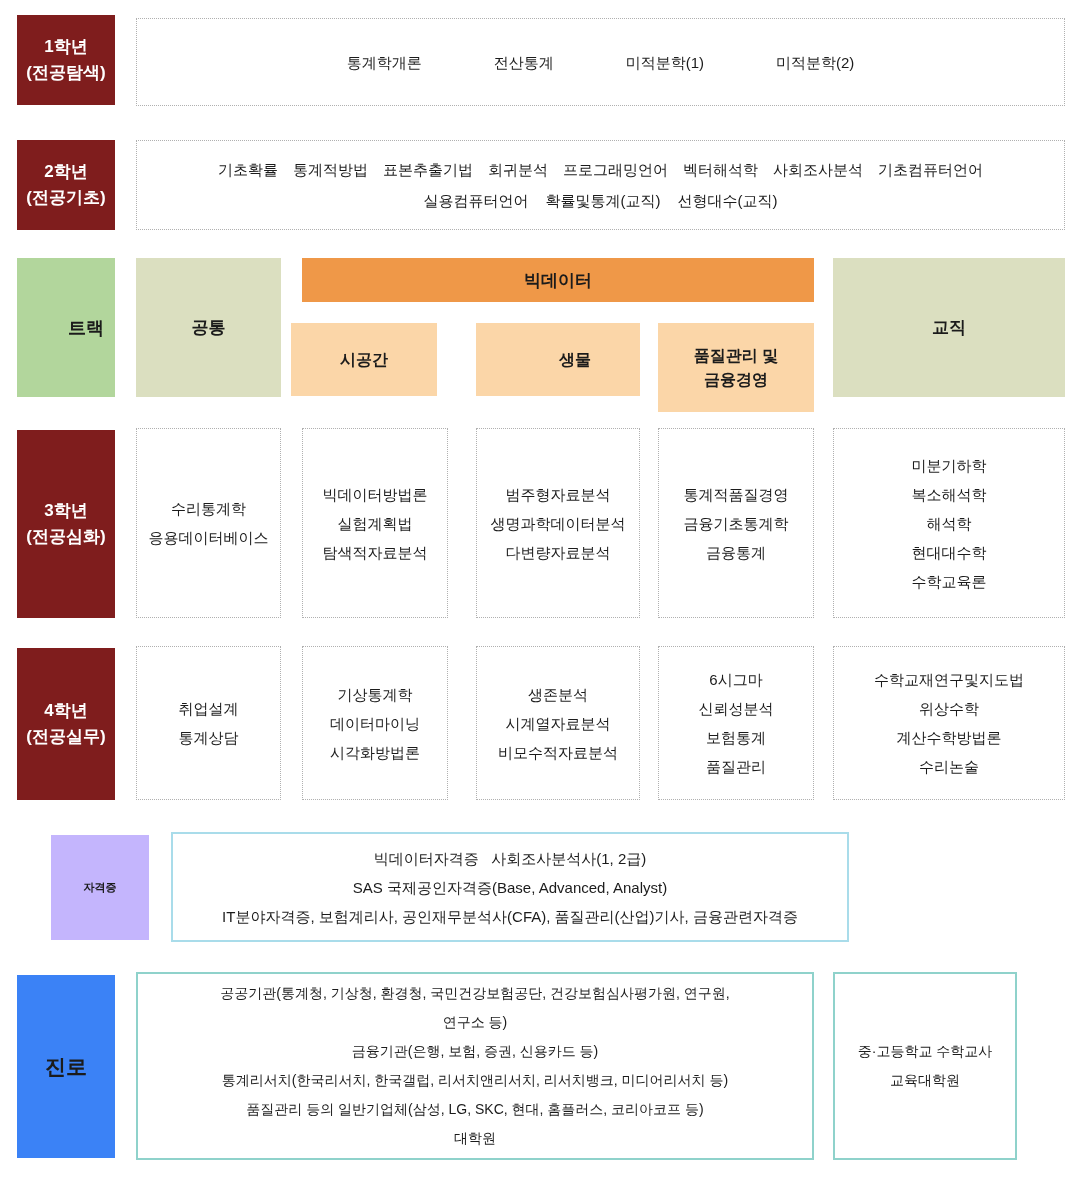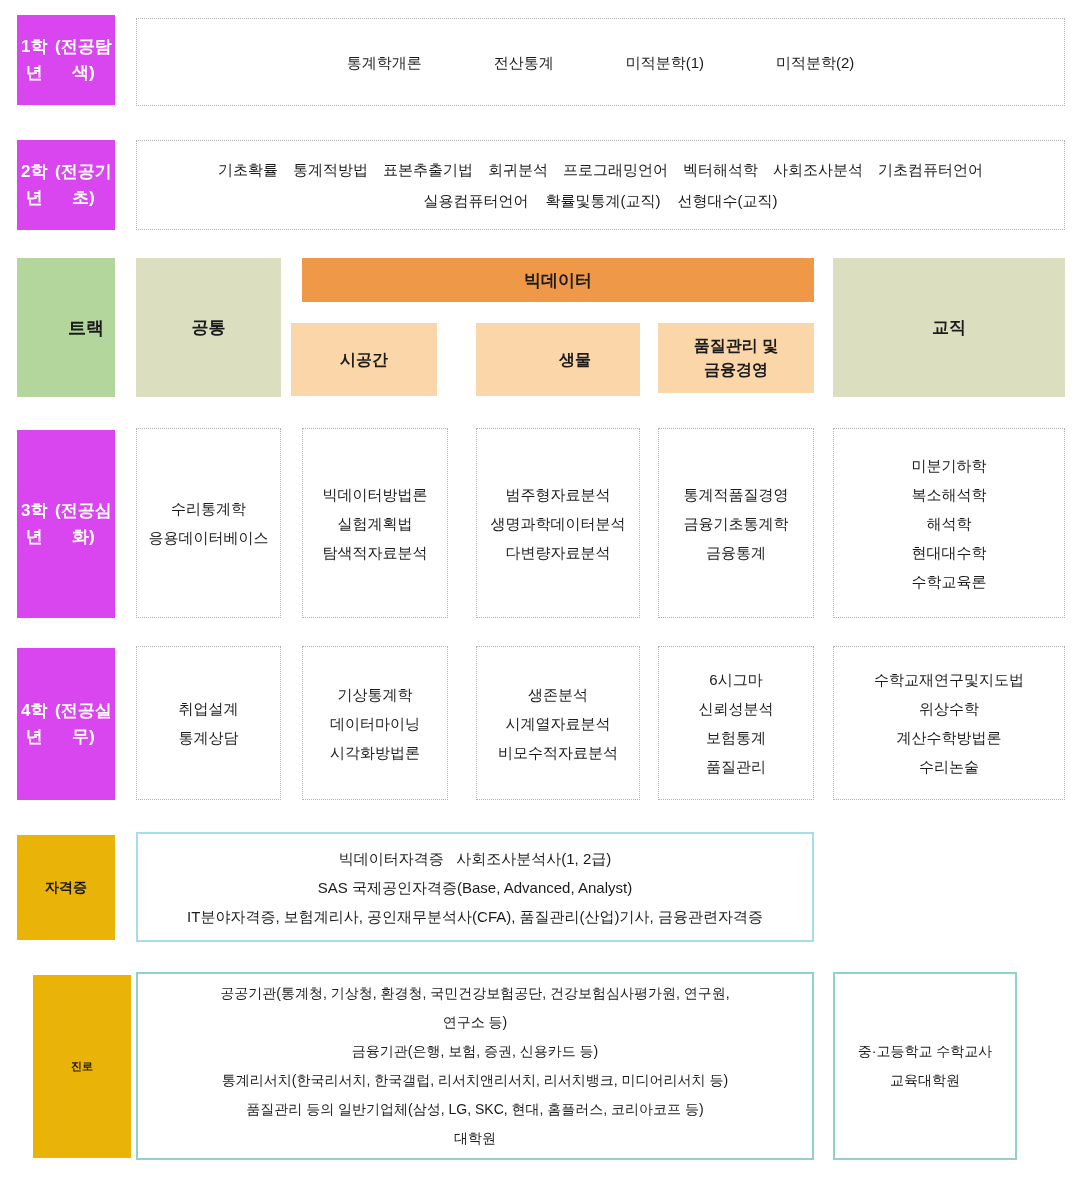--- a/index.html
+++ b/index.html
@@ -4,22 +4,22 @@
 <style>
   html,body{margin:0;padding:0;background:#ffffff;}
   .canvas{
     position:relative;width:1081px;height:1179px;background:#ffffff;
     font-family:"Liberation Sans","DejaVu Sans",sans-serif;color:#1b1b1b;
     overflow:hidden;
   }
   .abs{position:absolute;box-sizing:border-box;}
   
   .ylabel{
-    left:17px;width:98px;background:#d946ef;color:#ffffff;
-    display:flex;flex-direction:row;align-items:center;justify-content:center;
+    left:17px;width:98px;background:#7f1d1d;color:#ffffff;
+    display:flex;flex-direction:column;align-items:center;justify-content:center;
     font-size:17px;font-weight:bold;line-height:26px;text-align:center;
   }
   
   .dbox{
     border:1px dotted #b0b0b0;background:#ffffff;
     display:flex;align-items:center;justify-content:center;text-align:center;
     font-size:15px;
   }
   .lines div{line-height:29px;}
   
@@ -32,26 +32,26 @@
   
   .cbox{
     display:flex;align-items:center;justify-content:center;text-align:center;
     font-weight:bold;
   }
   .green{background:#b2d69c;font-size:18px;}
   .olive{background:#dbdfc0;font-size:17px;}
   .oband{background:#ef9848;font-size:17px;}
   .osub{background:#fbd6a8;font-size:16px;line-height:24px;}
   
-  .lblue{background:#eab308;font-size:14px;}
-  .lteal{background:#eab308;font-size:11px;margin-left:16px;}
+  .lblue{background:#c4b5fd;font-size:11px;margin-left:34px;}
+  .lteal{background:#3b82f6;font-size:21px;}
   .bbox-cert{
     border:2px solid #a9dcea;background:#ffffff;
     display:flex;flex-direction:column;align-items:center;justify-content:center;
-    text-align:center;font-size:15px;
+    text-align:center;font-size:15px;margin-left:35px;
   }
   .bbox-career{
     border:2px solid #8fd2cb;background:#ffffff;
     display:flex;flex-direction:column;align-items:center;justify-content:center;
     text-align:center;font-size:14px;
   }
   .bbox-cert div,.bbox-career div{line-height:29px;white-space:pre-wrap;}
 </style>
 </head>
 <body>
@@ -101,21 +101,21 @@
   </div>
   <div class="abs cbox olive" style="left:136px;top:258px;width:145px;height:139px;">
     <span>공통</span>
   </div>
   <div class="abs cbox osub" style="left:291px;top:323px;width:146px;height:73px;">
     <span>시공간</span>
   </div>
   <div class="abs cbox osub" style="left:476px;top:323px;width:164px;height:73px;padding-left:34px;">
     <span>생물</span>
   </div>
-  <div class="abs cbox osub" style="left:658px;top:323px;width:156px;height:70px;flex-direction:column;">
+  <div class="abs cbox osub" style="left:658px;top:323px;width:156px;height:89px;flex-direction:column;">
     <div>품질관리 및</div>
     <div>금융경영</div>
   </div>
   <div class="abs cbox olive" style="left:833px;top:258px;width:232px;height:139px;">
     <span>교직</span>
   </div>
 
   <div class="abs ylabel" style="top:430px;height:188px;">
     <div>3학년</div>
     <div>(전공심화)</div>

